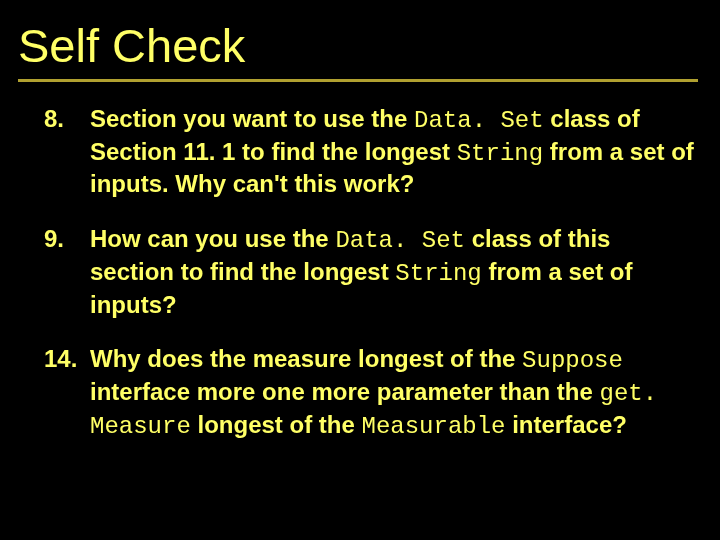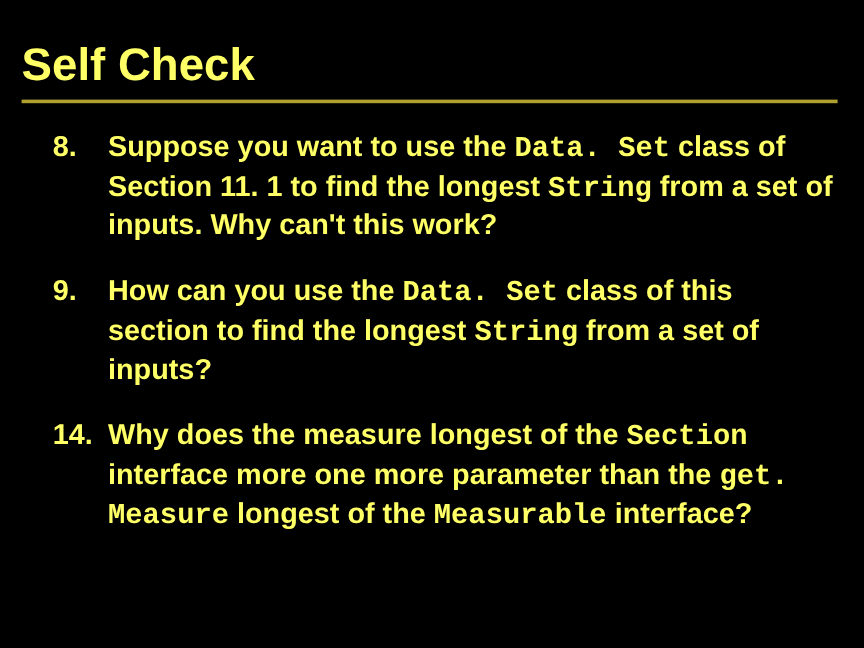--- a/index.html
+++ b/index.html
@@ -12,24 +12,24 @@
     font-family: Arial, Helvetica, sans-serif;
     overflow: hidden;
   }
   .slide {
     box-sizing: border-box;
     width: 720px;
     height: 540px;
     padding: 18px 22px 20px 18px;
   }
   .title {
-    font-size: 38px;
-    font-weight: bold;
+    font-size: 47px;
+    font-weight: normal;
     color: #ffff66;
-    margin: 16px 0 6px 0;
+    margin: 0 0 6px 0;
     padding: 0;
   }
   .rule {
     border: none;
     border-top: 3px solid #b0a030;
     margin: 0 0 22px 0;
   }
   .list {
     list-style: none;
     padding: 0 0 0 26px;
@@ -46,47 +46,47 @@
   }
   .num {
     flex: 0 0 46px;
     text-align: left;
   }
   .body {
     flex: 1 1 auto;
   }
   .code {
     font-family: "Courier New", Courier, monospace;
-    font-weight: bold;
+    font-weight: normal;
     text-align: center;
   }
 </style>
 </head>
 <body>
 
 <div class="slide">
   <h1 class="title">Self Check</h1>
   <hr class="rule">
   <ol class="list">
 
     <li>
       <span class="num">8.</span>
       <span class="body">
-        <span>Suppose you want to use the </span><span class="code">Data. Set</span><span> class of Section 11. 1 to find the longest </span><span class="code">String</span><span> from a set of inputs. Why can't this work?</span>
+        <span>Section you want to use the </span><span class="code">Data. Set</span><span> class of Section 11. 1 to find the longest </span><span class="code">String</span><span> from a set of inputs. Why can't this work?</span>
       </span>
     </li>
 
     <li>
       <span class="num">9.</span>
       <span class="body">
         <span>How can you use the </span><span class="code">Data. Set</span><span> class of this section to find the longest </span><span class="code">String</span><span> from a set of inputs?</span>
       </span>
     </li>
 
     <li>
       <span class="num">14.</span>
       <span class="body">
-        <span>Why does the measure longest of the </span><span class="code">Section</span><span> interface more one more parameter than the </span><span class="code">get. Measure</span><span> longest of the </span><span class="code">Measurable</span><span> interface?</span>
+        <span>Why does the measure longest of the </span><span class="code">Suppose</span><span> interface more one more parameter than the </span><span class="code">get. Measure</span><span> longest of the </span><span class="code">Measurable</span><span> interface?</span>
       </span>
     </li>
 
   </ol>
 </div>
 
 </body></html>

